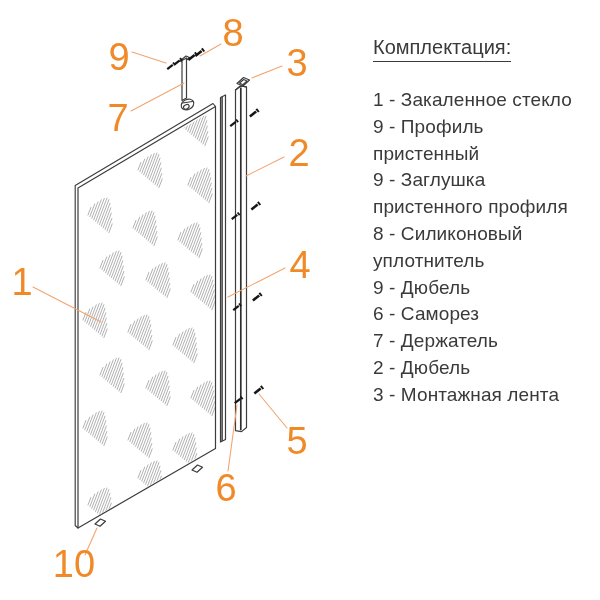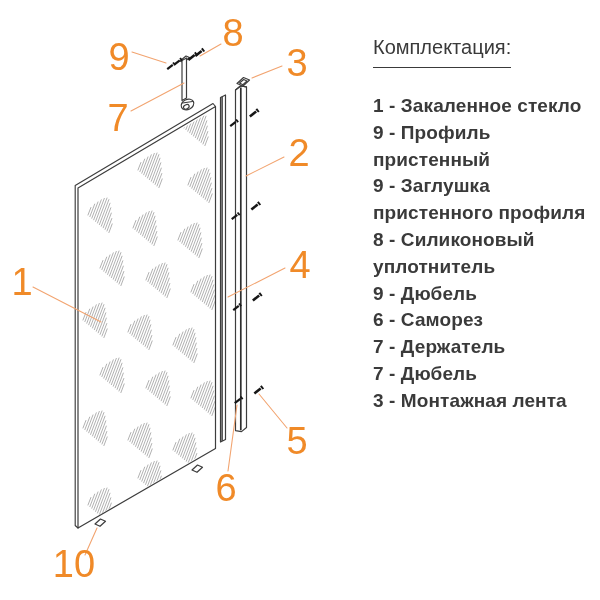--- a/index.html
+++ b/index.html
@@ -13,25 +13,25 @@
 
   
   .legend{
     position:absolute;left:373px;top:36px;width:220px;
     color:#3a3a3a;
   }
   .legend-title{
     font-size:20px;line-height:22px;margin:0 0 25px 0;font-weight:400;
   }
   .legend-title span{
-    display:inline-block;border-bottom:1.6px solid #3a3a3a;padding-bottom:9px;
+    display:inline-block;border-bottom:1.6px solid #3a3a3a;padding-bottom:3px;
   }
   .legend-item{
     font-size:19px;line-height:26.8px;white-space:pre-line;
-    letter-spacing:.1px;font-weight:700;
+    letter-spacing:.1px;font-weight:400;
   }
 
   
   .ln{stroke:#3d3d3d;fill:none;stroke-width:1.15;stroke-linejoin:round;stroke-linecap:round;}
   .face{fill:#ffffff;stroke:#3d3d3d;stroke-width:1.2;stroke-linejoin:round;}
   .hatchln{stroke:#8f8f8f;stroke-width:.7;stroke-linecap:round;}
   .leader{stroke:#f2a470;stroke-width:1.1;fill:none;stroke-linecap:round;}
   .callout{fill:#f08a28;font-size:38px;font-weight:400;text-anchor:middle;}
   .fast{fill:#161616;stroke:none;}
 </style>
@@ -186,15 +186,15 @@
   <div class="legend-item">1 - Закаленное стекло</div>
   <div class="legend-item">9 - Профиль
 пристенный</div>
   <div class="legend-item">9 - Заглушка
 пристенного профиля</div>
   <div class="legend-item">8 - Силиконовый
 уплотнитель</div>
   <div class="legend-item">9 - Дюбель</div>
   <div class="legend-item">6 - Саморез</div>
   <div class="legend-item">7 - Держатель</div>
-  <div class="legend-item">7 - Дюбель</div>
+  <div class="legend-item">2 - Дюбель</div>
   <div class="legend-item">3 - Монтажная лента</div>
 </div>
 
 </body></html>

